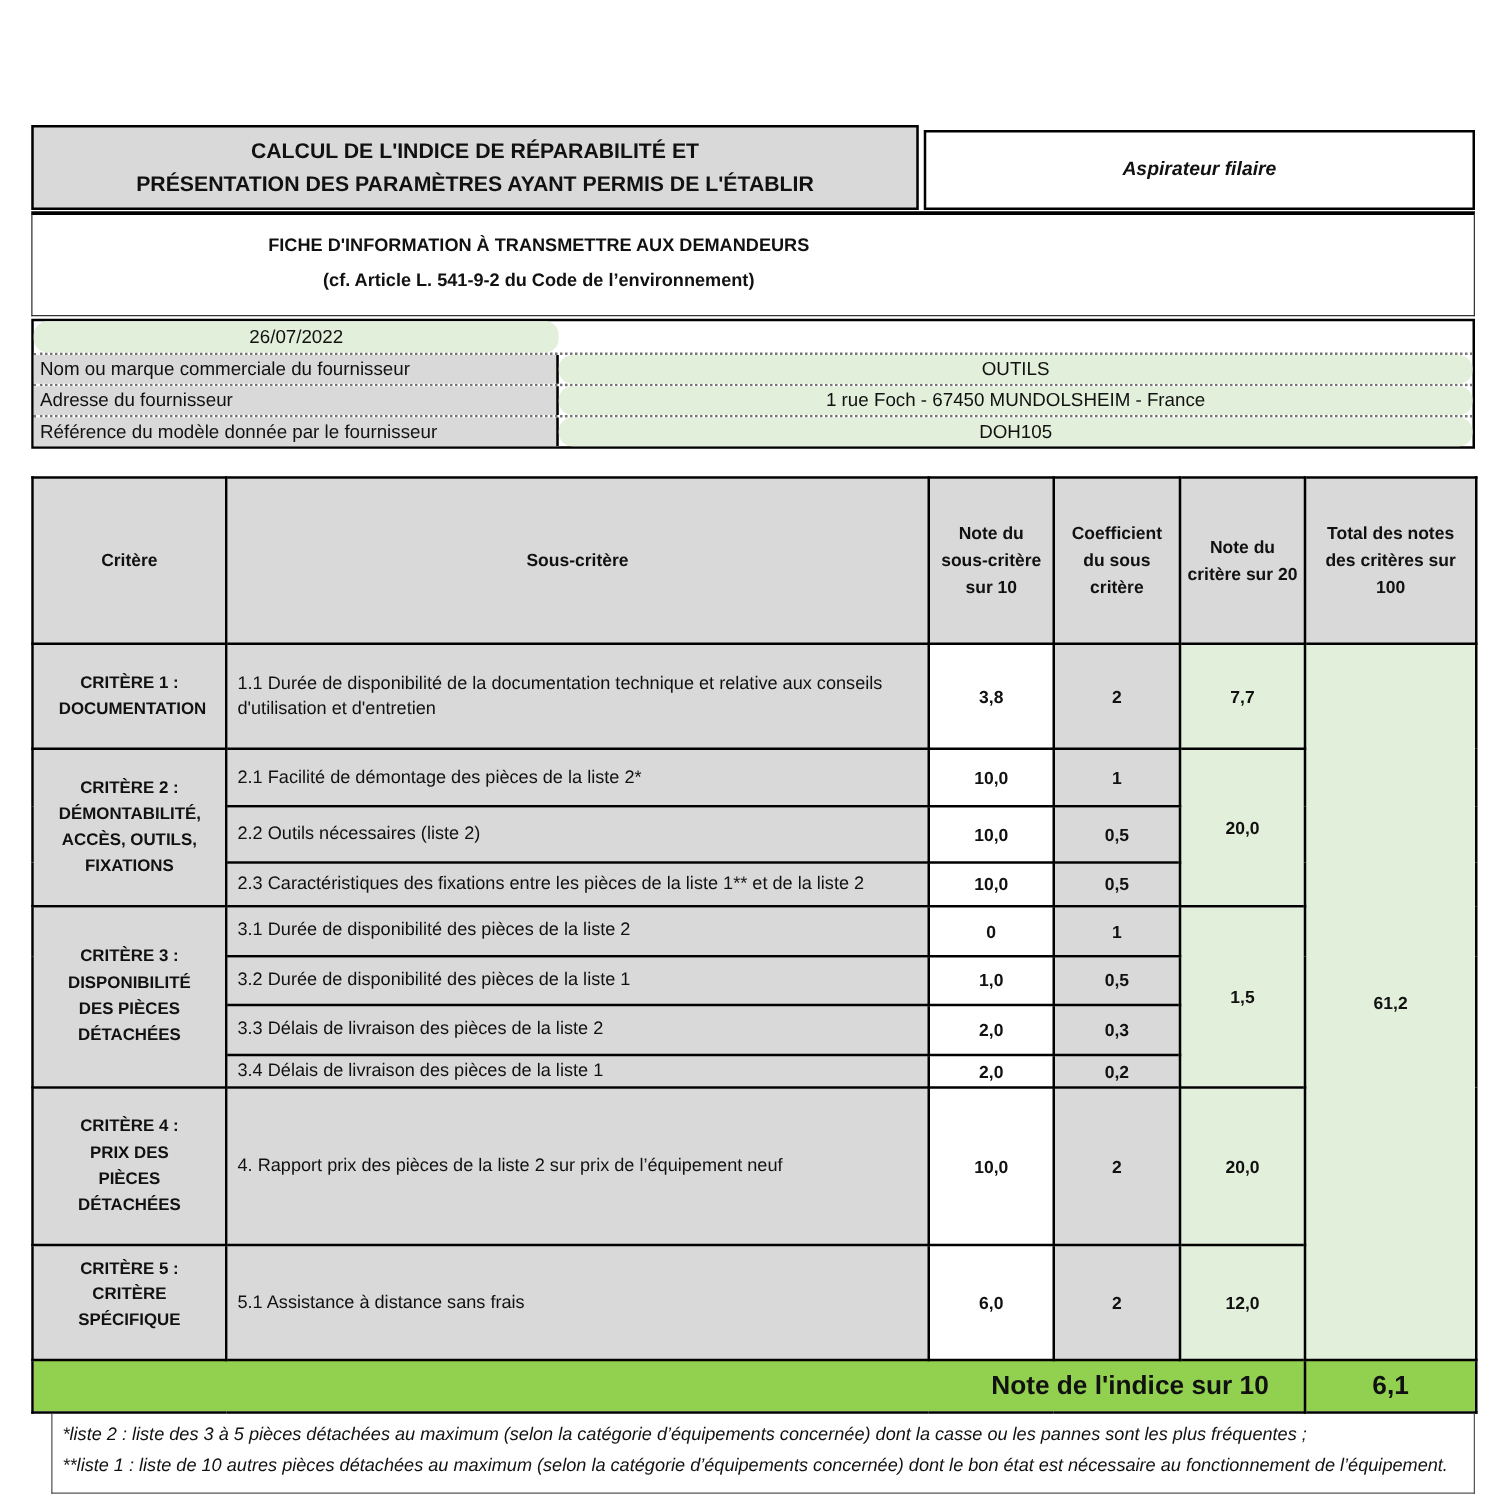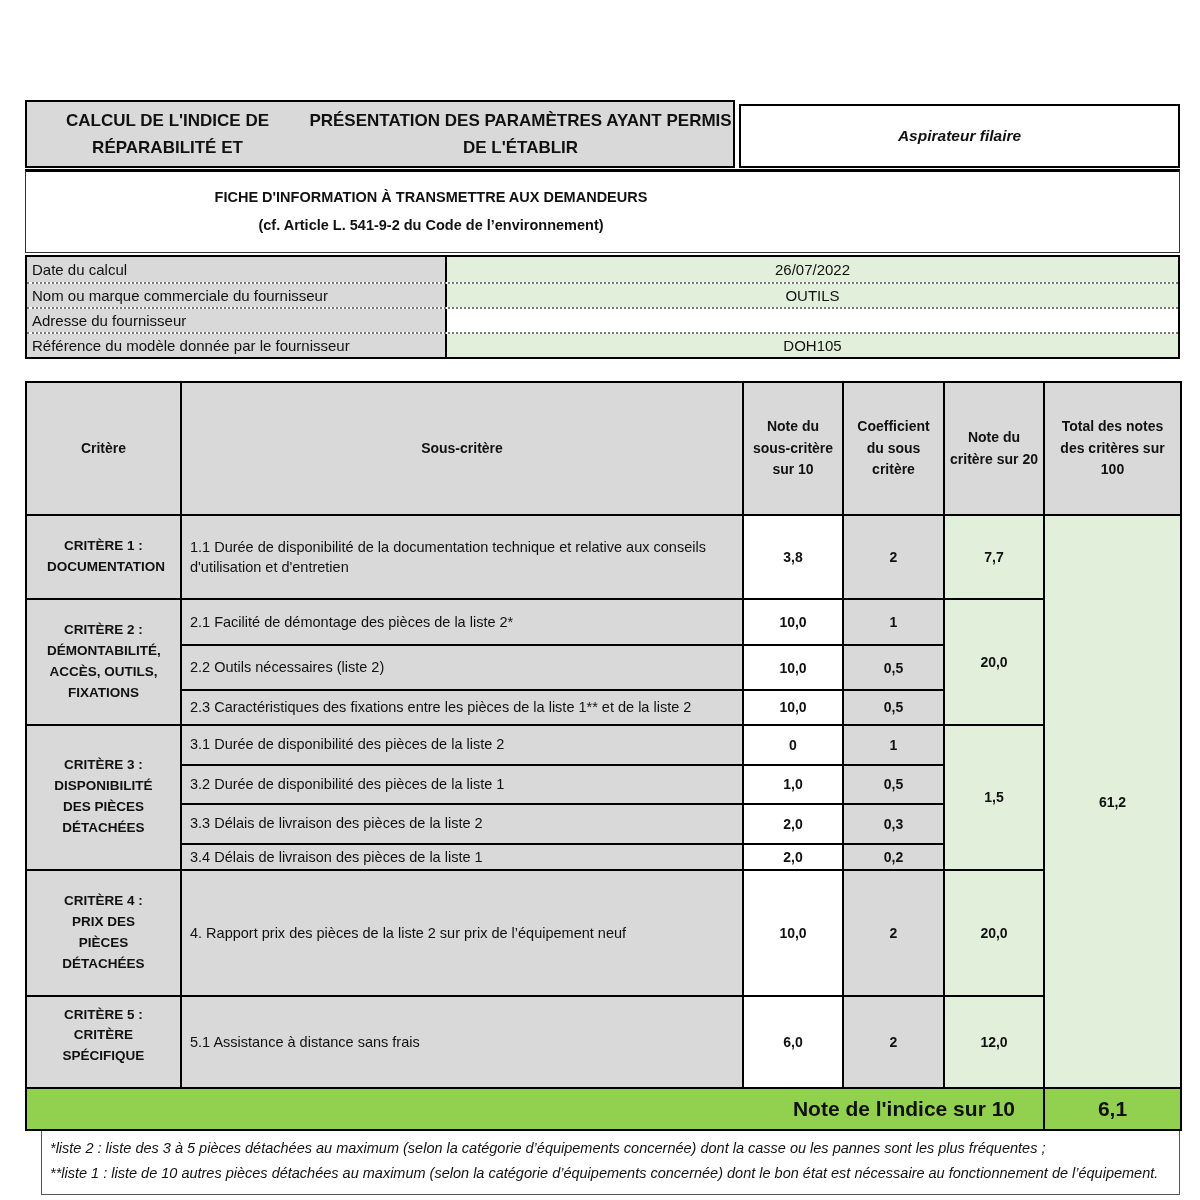--- a/index.html
+++ b/index.html
@@ -2,36 +2,36 @@
 <html><head>
 <meta charset="utf-8">
 <style>
   * { margin:0; padding:0; box-sizing:border-box; }
   html,body { width:1200px; height:1200px; background:#ffffff; font-family:"Liberation Sans", sans-serif; color:#111; }
   .doc { position:absolute; left:25px; top:100px; width:1155px; }
 
   
   .header-row { display:flex; gap:4px; }
   .title-box { width:710px; height:68px; background:#d9d9d9; border:2px solid #000;
-               display:flex; flex-direction:row; justify-content:center; align-items:center;
+               display:flex; flex-direction:column; justify-content:center; align-items:center;
                font-weight:bold; font-size:17px; line-height:1.6; text-align:center; }
   .product-box { flex:1; height:68px; background:#fff; border:2px solid #000; margin-top:4px; height:64px;
                display:flex; justify-content:center; align-items:center;
                font-weight:bold; font-style:italic; font-size:15.5px; }
   .subtitle-box { border:1px solid #333; border-top:3px solid #000; margin-top:1px; height:84px;
                display:flex; flex-direction:column; justify-content:center; }
   .subtitle-inner { width:810px; text-align:center; font-weight:bold; font-size:14.5px; line-height:1.9; }
 
   
   .info-table { margin-top:2px; border:2px solid #000; }
   .info-row { display:grid; grid-template-columns:420px 1fr; height:25px; }
   .info-row + .info-row { border-top:2px dotted #777; }
   .info-label { background:#d9d9d9; border-right:2px solid #000; font-size:15px;
                display:flex; align-items:center; padding-left:5px; }
-  .info-value { background:#e2efda; font-size:15px; display:flex; align-items:center; justify-content:center; }
+  .info-value { background:#e2efda; font-size:15px; display:flex; align-items:center; justify-content:center;border-radius:11px; }
 
   
   table.main { margin-top:22px; border-collapse:collapse; width:1155px; table-layout:fixed; }
   table.main td, table.main th { border:2px solid #000; overflow:hidden; }
   th.hdr { background:#d9d9d9; font-size:14px; font-weight:bold; line-height:1.55; height:133px;
            vertical-align:middle; text-align:center; padding:0 4px; }
   td.c-crit { background:#d9d9d9; font-weight:bold; font-size:13.5px; text-align:center;
            vertical-align:middle; line-height:1.55; padding:20px; }
   td.c-crit5 { vertical-align:top; padding-top:8px; }
   td.c-sub  { background:#d9d9d9; font-size:14.5px; text-align:left; vertical-align:middle;
@@ -64,29 +64,29 @@
 
   <div class="subtitle-box">
     <div class="subtitle-inner">
       <div>FICHE D'INFORMATION À TRANSMETTRE AUX DEMANDEURS</div>
       <div>(cf. Article L. 541-9-2 du Code de l’environnement)</div>
     </div>
   </div>
 
   <div class="info-table">
     <div class="info-row">
-      <div class="info-label">Date du calcul</div>
       <div class="info-value">26/07/2022</div>
     </div>
     <div class="info-row">
       <div class="info-label">Nom ou marque commerciale du fournisseur</div>
       <div class="info-value">OUTILS</div>
     </div>
     <div class="info-row">
       <div class="info-label">Adresse du fournisseur</div>
+      <div class="info-value">1 rue Foch - 67450 MUNDOLSHEIM - France</div>
     </div>
     <div class="info-row">
       <div class="info-label">Référence du modèle donnée par le fournisseur</div>
       <div class="info-value">DOH105</div>
     </div>
   </div>
 
   <table class="main">
     <colgroup>
       <col style="width:155px">

